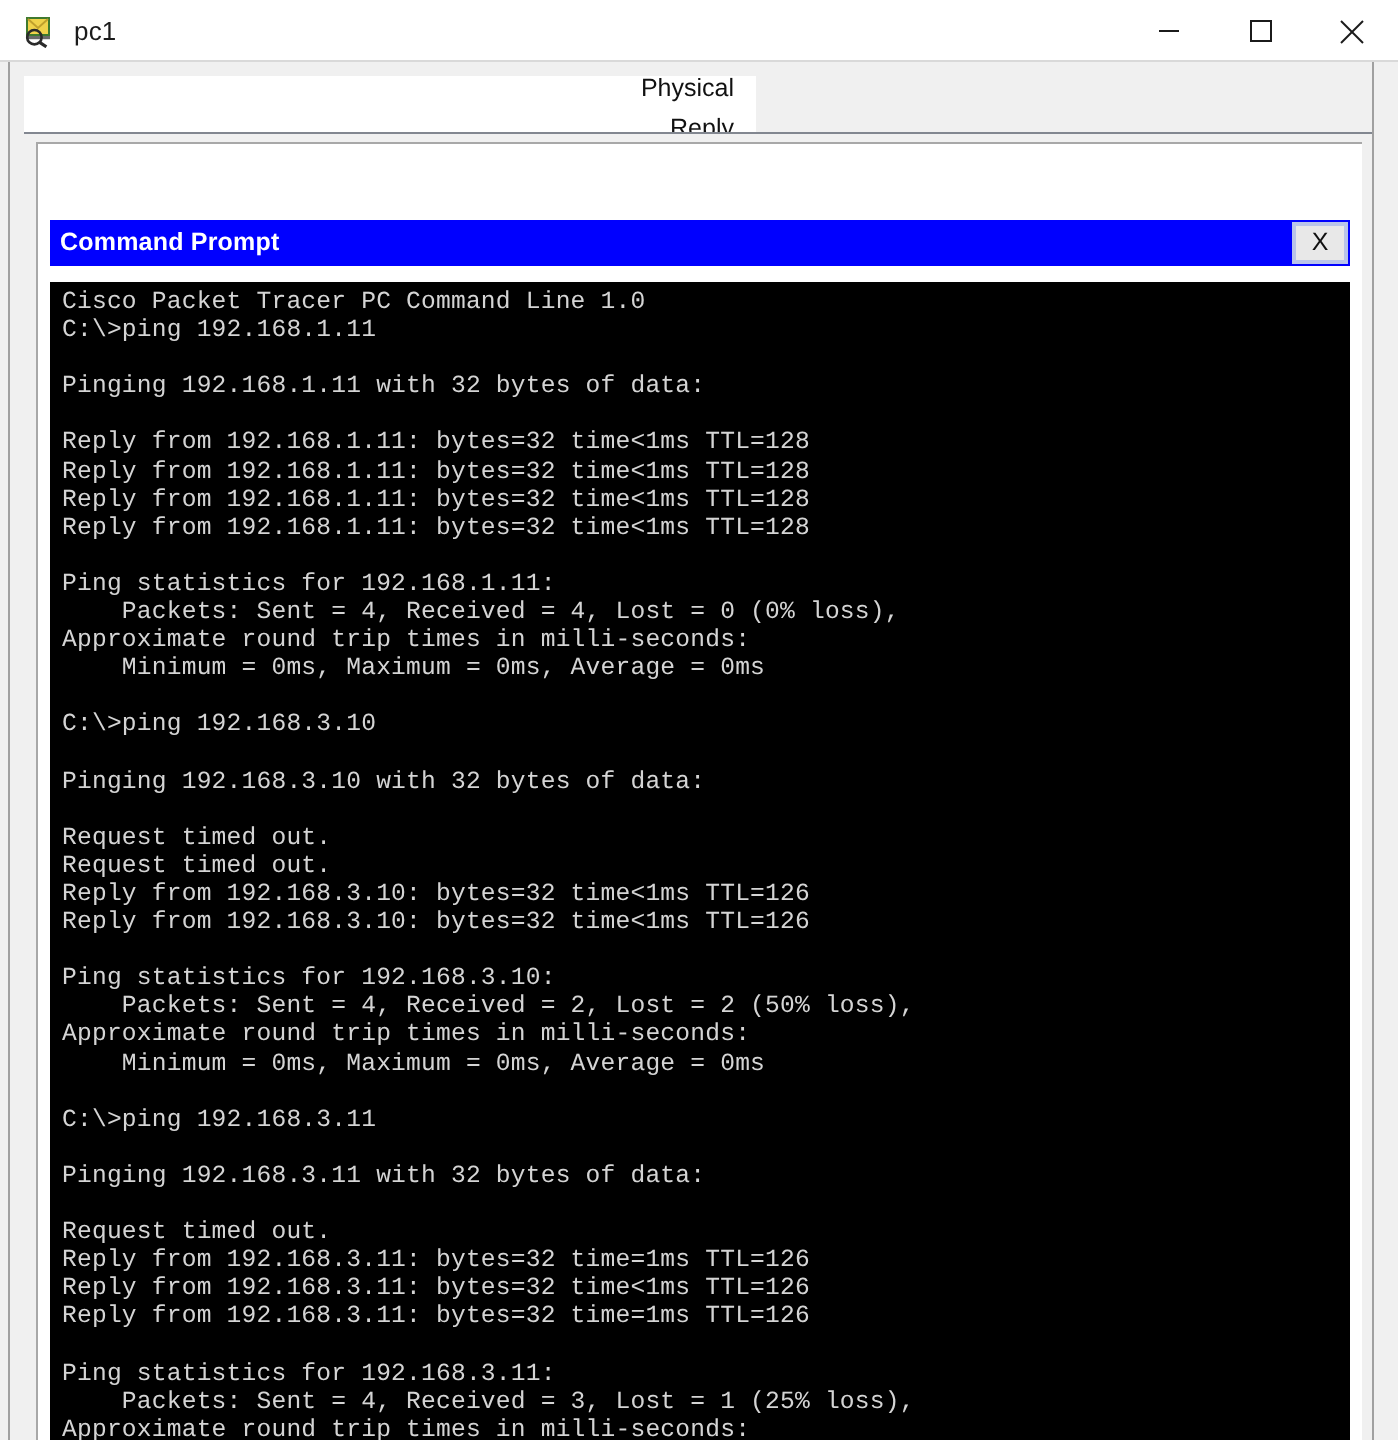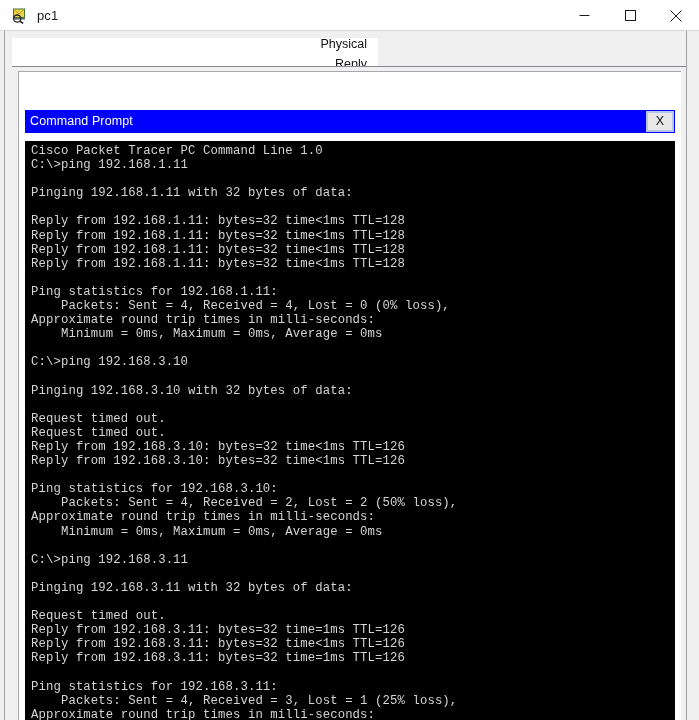--- a/index.html
+++ b/index.html
@@ -175,20 +175,21 @@
     align-items: center;
     box-sizing: border-box;
   }
   .cmd-title-text {
     color: #ffffff;
     font-size: 12.5px;
     line-height: 1;
     padding-left: 5px;
     white-space: nowrap;
     letter-spacing: .1px;
+    font-weight: bold;
   }
   .cmd-close {
     position: absolute;
     right: 1px; top: 1px;
     width: 28px;
     height: 21px;
     background: #e8e8e8;
     border: 2px solid #b9c4ea;
     box-sizing: border-box;
     display: flex;

